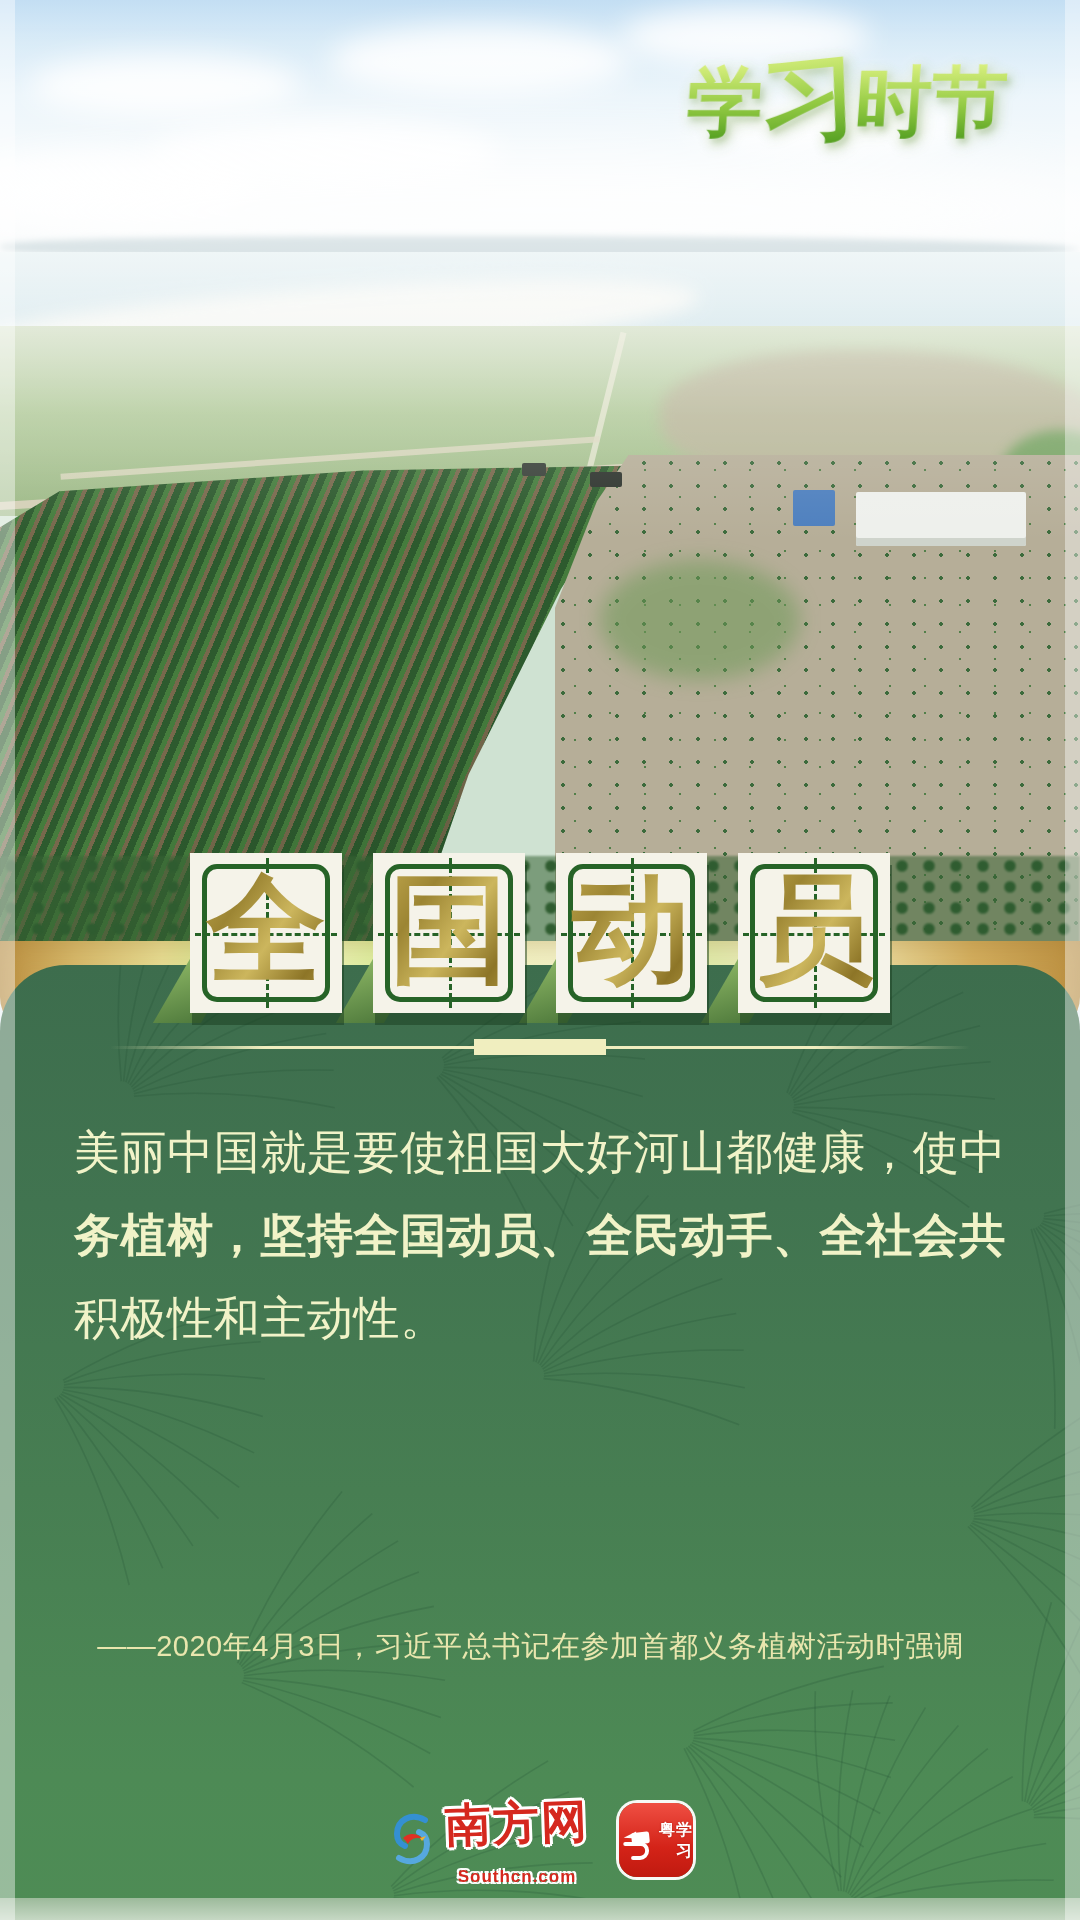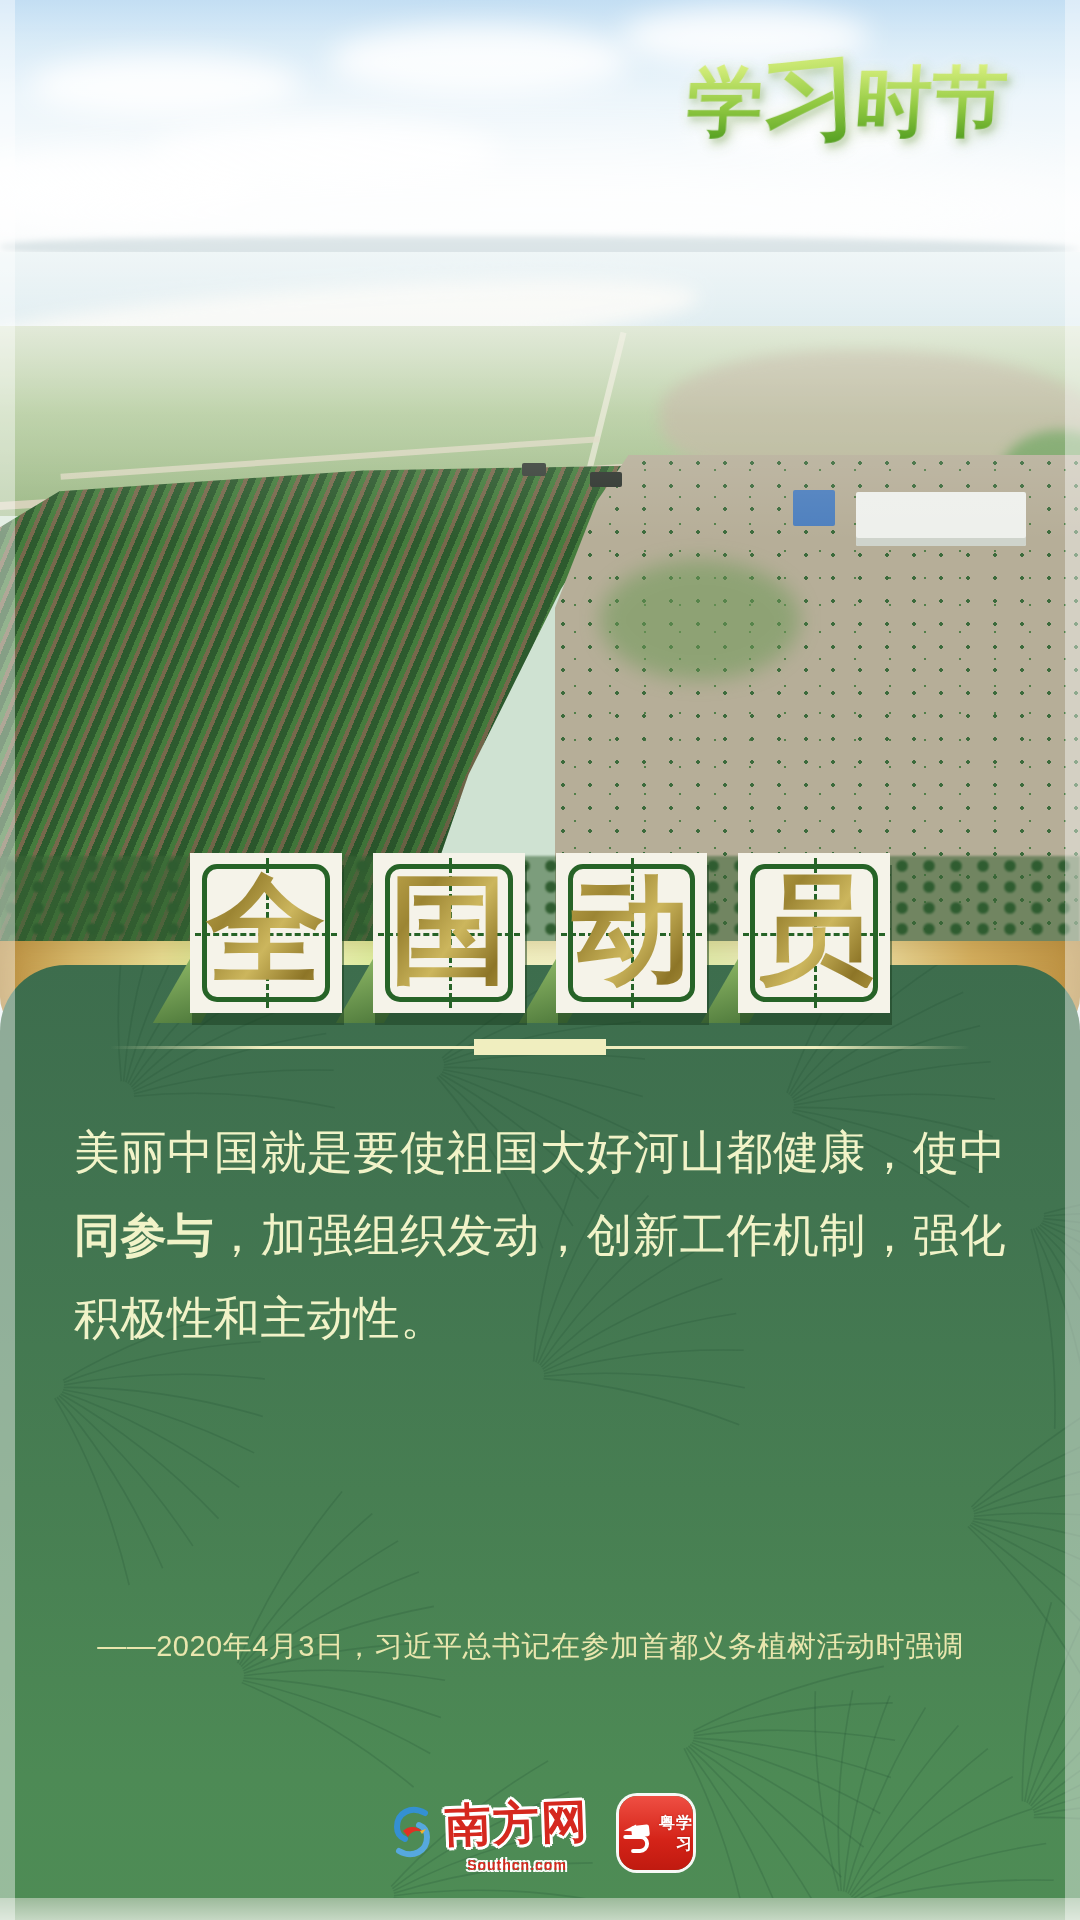--- a/index.html
+++ b/index.html
@@ -80,21 +80,21 @@
 
   .attribution{position:absolute;right:116px;top:662px;font-size:29px;color:#e9e6ae;
     font-family:Liberation Sans, sans-serif;letter-spacing:.5px;}
 
   
   .footer{position:absolute;left:0;top:828px;width:1080px;display:flex;justify-content:center;align-items:center;gap:30px;}
   .southcn{display:flex;align-items:center;gap:8px;}
   .southcn-text{display:flex;flex-direction:column;align-items:center;}
   .southcn-name{font-size:46px;font-weight:900;color:#d5281e;transform:rotate(-2deg);letter-spacing:2px;
     text-shadow:-2px -2px 0 #fff,2px -2px 0 #fff,-2px 2px 0 #fff,2px 2px 0 #fff,0 3px 0 #fff,3px 0 0 #fff,-3px 0 0 #fff,0 -3px 0 #fff;}
-  .southcn-domain{font-size:14px;font-weight:900;color:#d5281e;letter-spacing:1px;margin-top:2px;
+  .southcn-domain{font-size:17px;font-weight:900;color:#d5281e;letter-spacing:1px;margin-top:12px;
     text-shadow:-2px -2px 0 #fff,2px -2px 0 #fff,-2px 2px 0 #fff,2px 2px 0 #fff;}
   .yxx{width:74px;height:74px;border-radius:18px;position:relative;
     background:linear-gradient(180deg,#ef4f43 0%,#d42318 60%,#c01a10 100%);
     box-shadow:0 0 0 3px rgba(255,255,255,.95);display:flex;flex-direction:row;align-items:center;text-align:right;}
   .yxx-glyph{margin-top:8px;width:44px;height:36px;position:relative;}
   .yxx-name{font-size:16px;font-weight:900;color:#fff;letter-spacing:1px;margin-top:2px;
     text-shadow:0 0 2px rgba(160,20,10,.8);}
 
   .sageband{position:absolute;left:0;bottom:0;width:1080px;height:22px;
     background:linear-gradient(180deg,#9cba9b,#c6d8c4);}
@@ -310,21 +310,21 @@
           <path transform="rotate(35)" d="M14 0 Q 110 -18 215 -6"></path>
           <path transform="rotate(45)" d="M14 0 Q 110 -18 215 -6"></path>
         </g>
       </svg>
 
     <div class="divider-line"></div>
     <div class="divider-rect"></div>
 
     <div class="quote">
       <div class="line"><span>美丽中国就是要使祖国大好河山都健康，使中</span><span class="b"></span><span></span></div>
-      <div class="line"><span></span><span class="b">同参与</span><span>，加强组织发动，创新工作机制，强化</span></div>
+      <div class="line"><span></span><span class="b">务植树，坚持全国动员、全民动手、全社会共</span><span></span></div>
       <div class="line"><span>积极性和主动性。</span><span class="b"></span><span></span></div>
     </div>
 
     <div class="attribution">——2020年4月3日，习近平总书记在参加首都义务植树活动时强调</div>
 
     <div class="footer">
       <div class="southcn">
         <svg width="50" height="60" viewBox="0 0 50 60">
           <path d="M38,10 C24,2 10,10 10,24 C10,30 13,34 18,36" fill="none" stroke="#3490d2" stroke-width="6" stroke-linecap="round"></path>
           <path d="M12,48 C26,56 40,48 40,34 C40,28 37,24 32,22" fill="none" stroke="#56a8de" stroke-width="6" stroke-linecap="round"></path>

